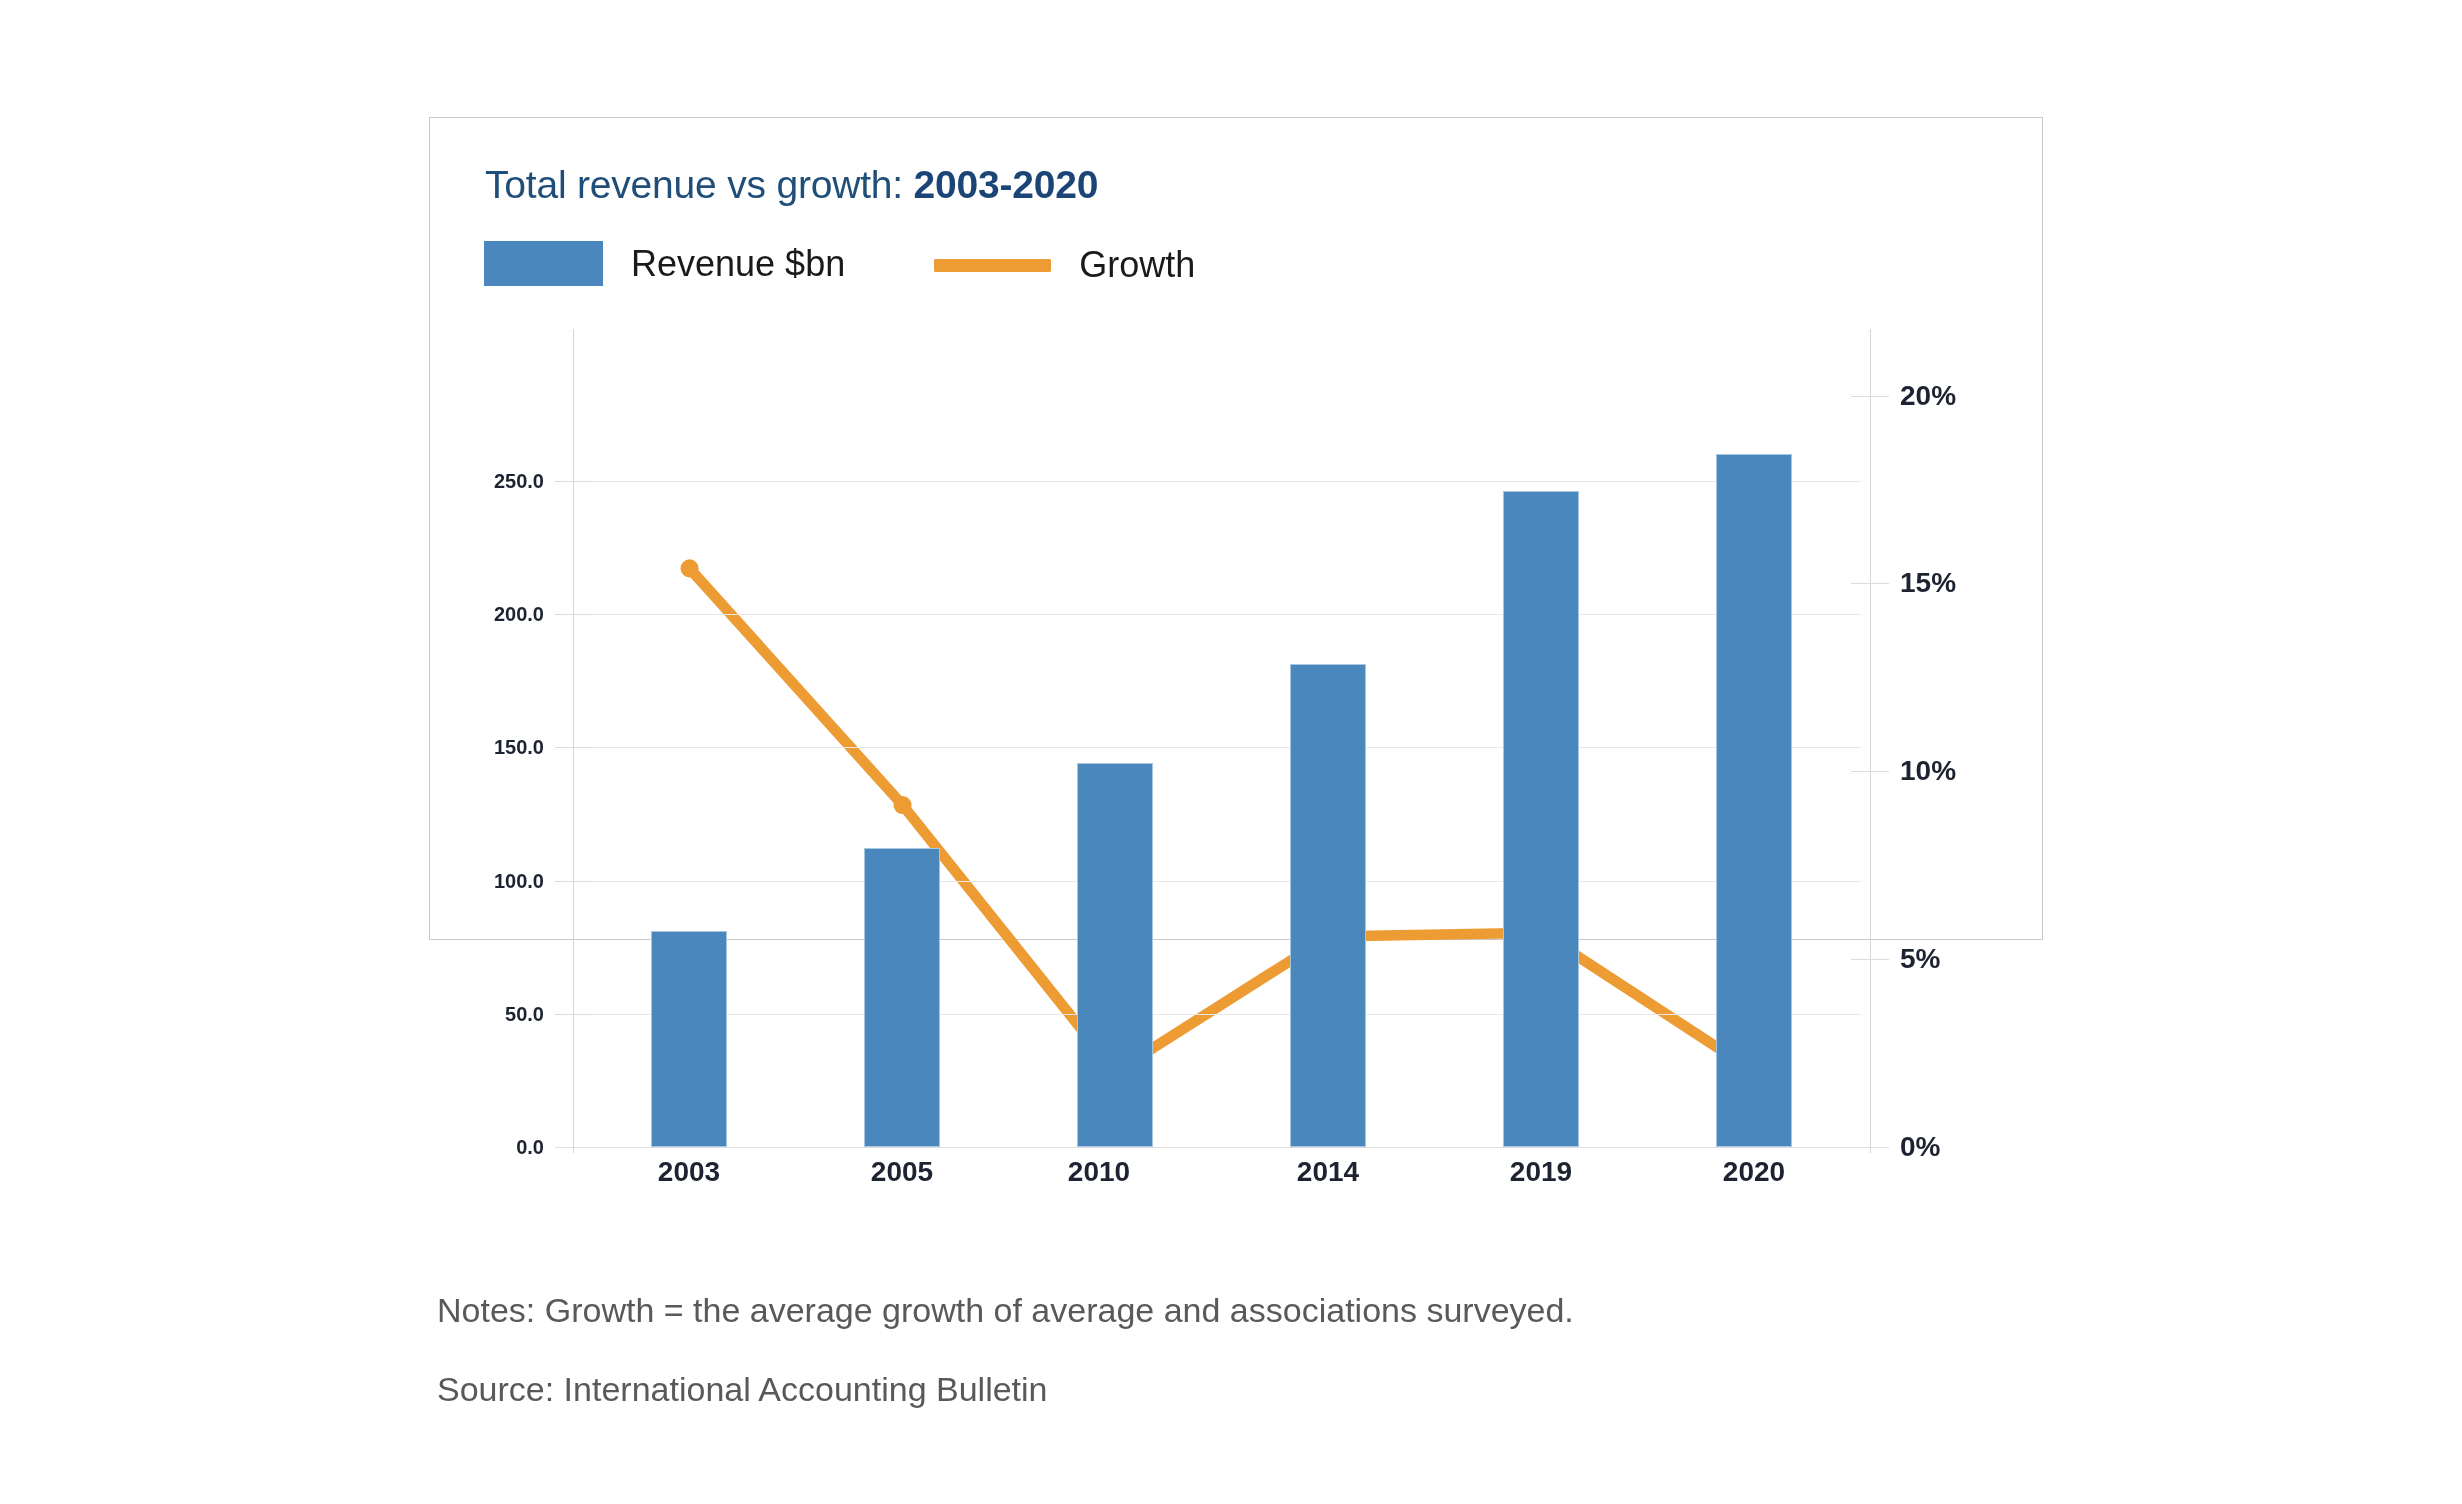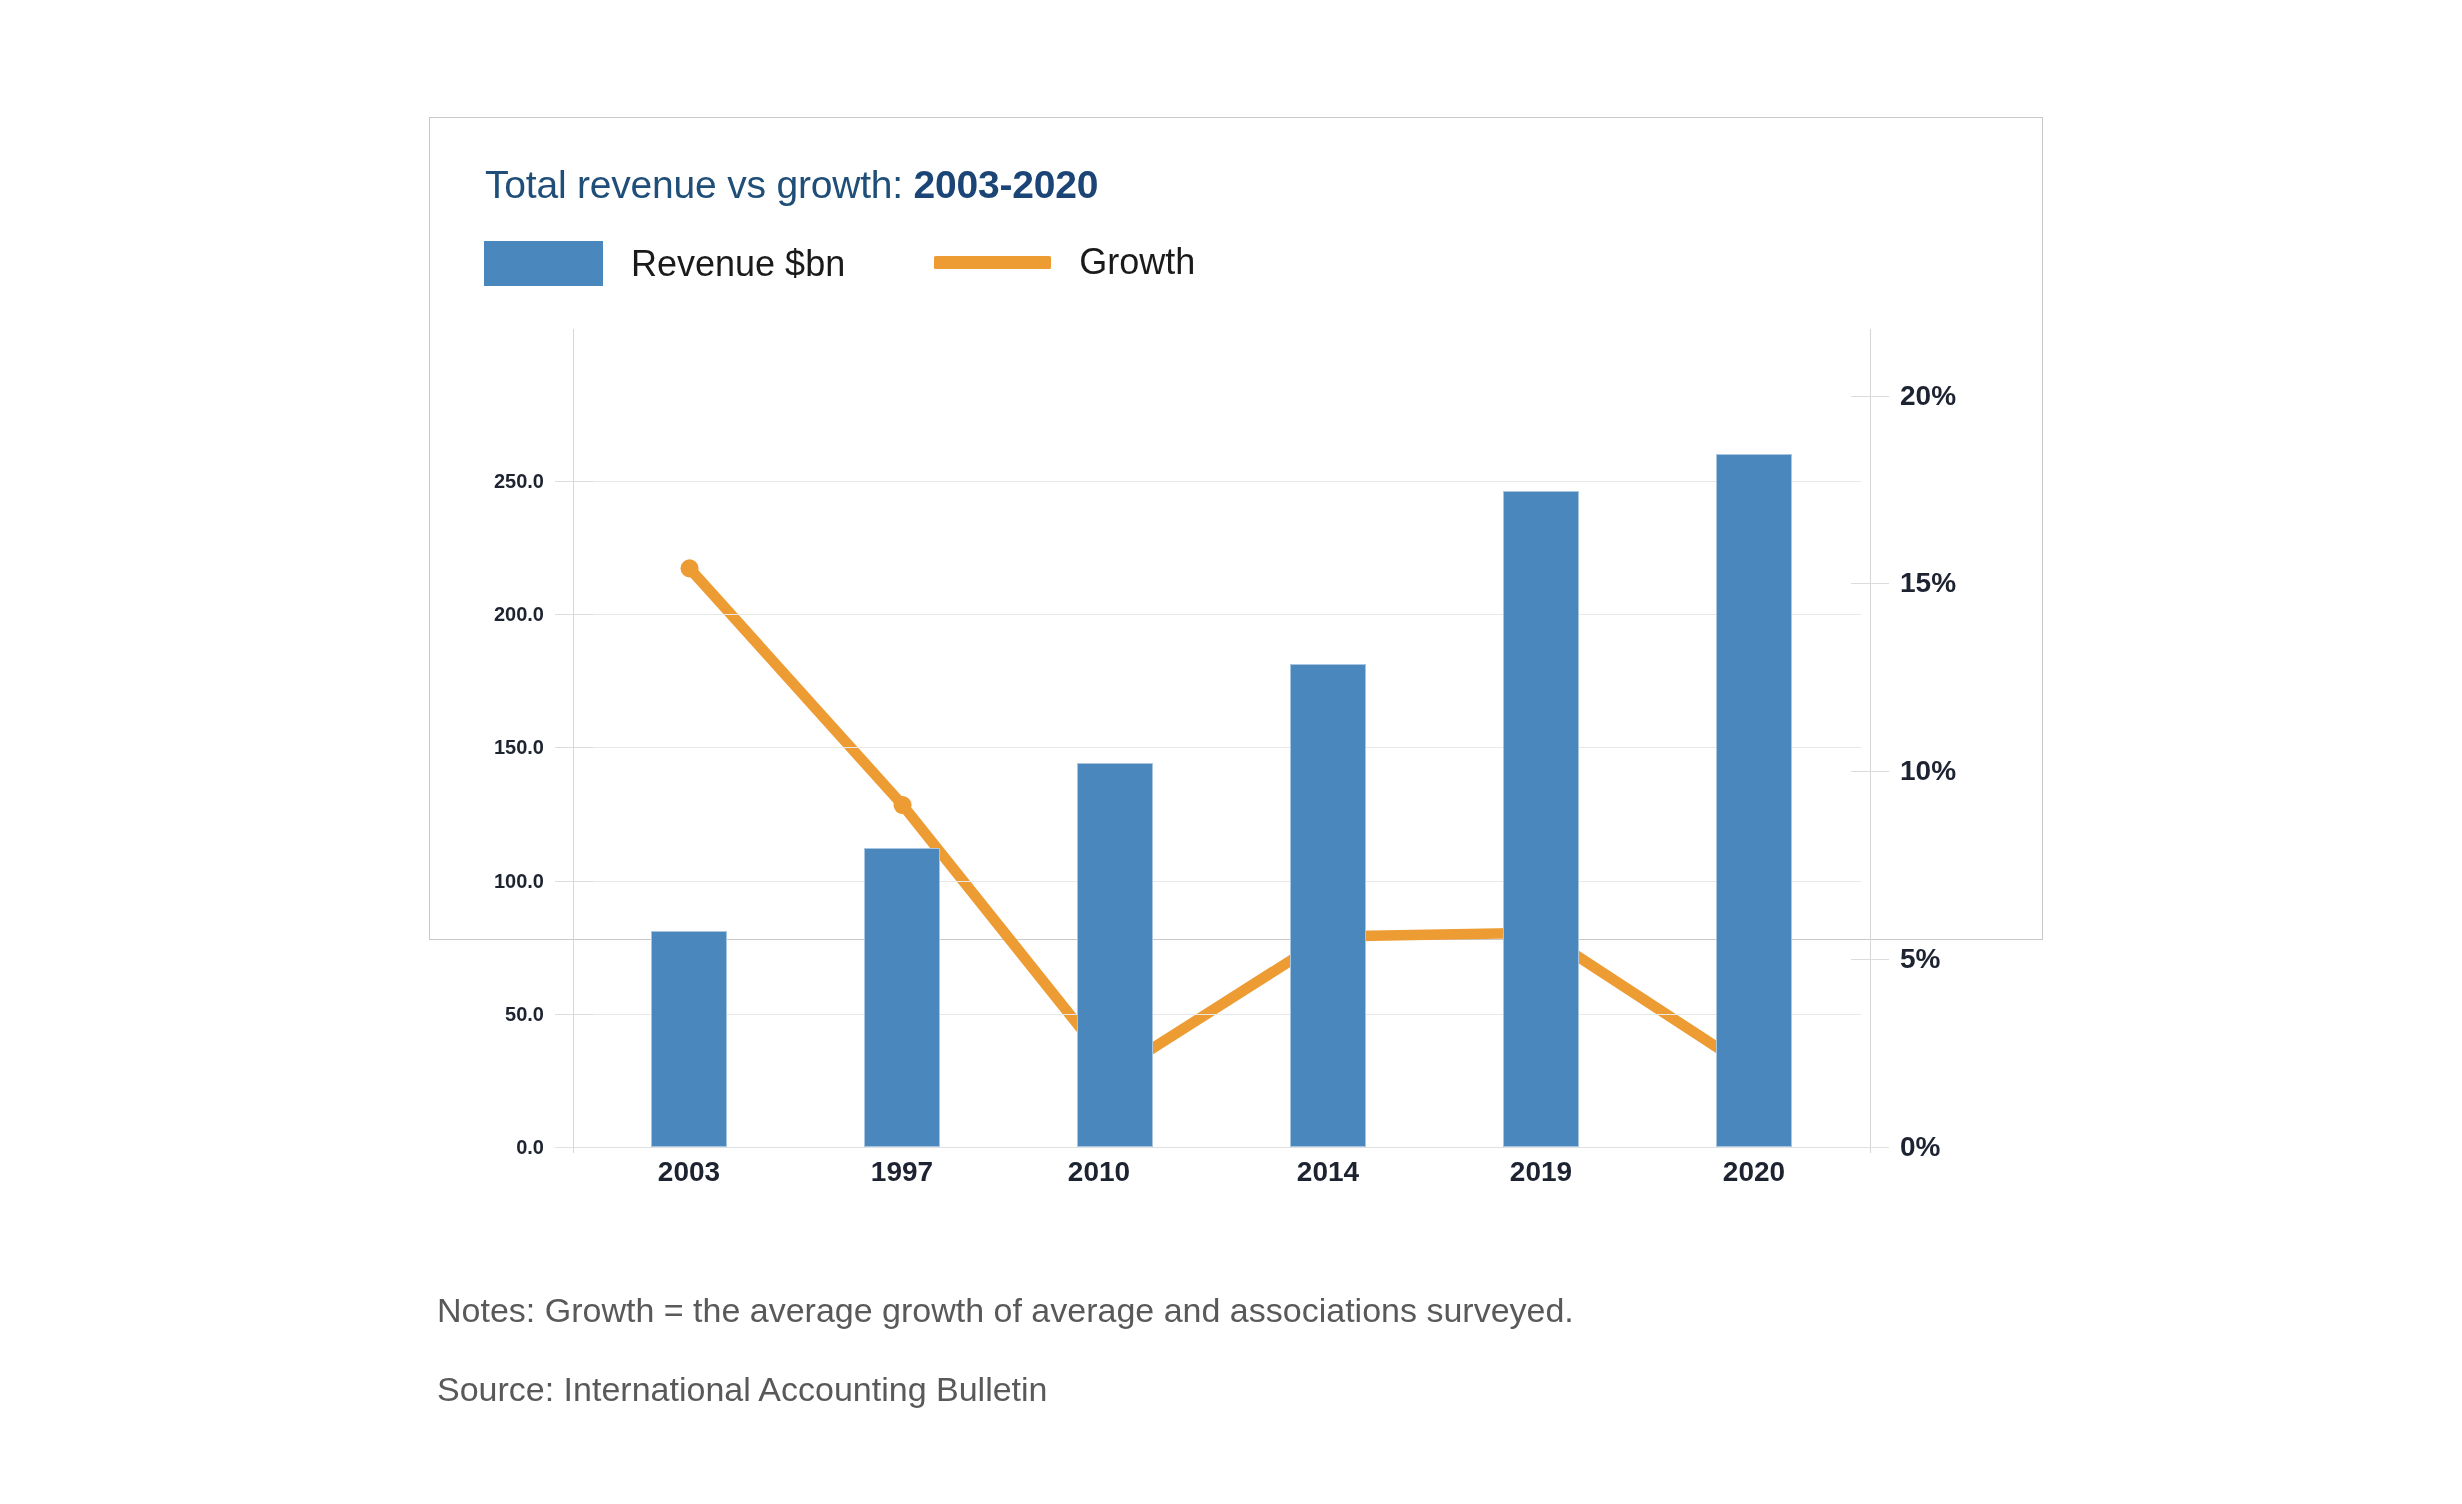--- a/index.html
+++ b/index.html
@@ -30,21 +30,21 @@
     white-space:nowrap;
     letter-spacing:-0.2px;
   }
   .chart-title b{font-weight:700;color:#1b4477;}
 
   
   .legend{
     position:absolute;
     left:54px;top:123px;
     display:flex;
-    align-items:flex-start;
+    align-items:flex-end;
     gap:0px;
   }
   .legend-item{display:flex;align-items:center;}
   .legend-swatch-bar{
     width:117px;height:43px;
     background:#4a87bd;
     border:0.8px solid #4a87bd;
   }
   .legend-swatch-line{
     width:117px;height:13px;
@@ -233,21 +233,21 @@
           <div class="ylabel-right" style="top: 208px;">15%</div>
           <div class="tick-right" style="top: 20.5px;"></div>
           <div class="ylabel-right" style="top: 20.5px;">20%</div>
           <div class="bar-slot" style="left: 106px; bottom: 123px;">
             <div class="bar" style="height: 216px;"></div>
           </div>
           <div class="xlabel" style="left: 106px;">2003</div>
           <div class="bar-slot" style="left: 319px; bottom: 123px;">
             <div class="bar" style="height: 299px;"></div>
           </div>
-          <div class="xlabel" style="left: 319px;">1997</div>
+          <div class="xlabel" style="left: 319px;">2005</div>
           <div class="bar-slot" style="left: 532px; bottom: 123px;">
             <div class="bar" style="height: 384px;"></div>
           </div>
           <div class="xlabel" style="left: 516px;">2010</div>
           <div class="bar-slot" style="left: 745px; bottom: 123px;">
             <div class="bar" style="height: 483px;"></div>
           </div>
           <div class="xlabel" style="left: 745px;">2014</div>
           <div class="bar-slot" style="left: 958px; bottom: 123px;">
             <div class="bar" style="height: 656px;"></div>

